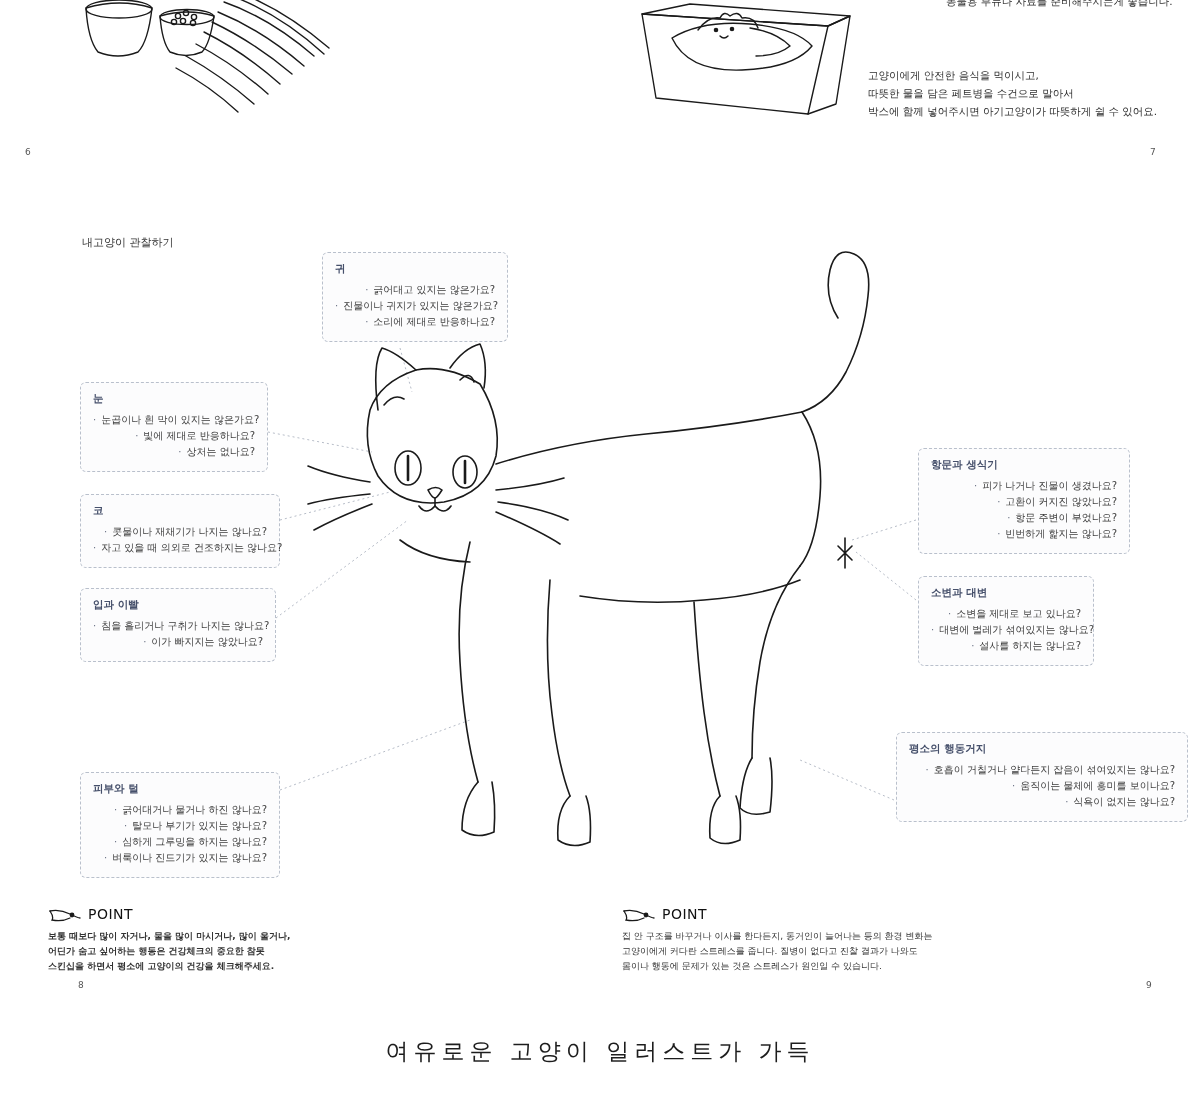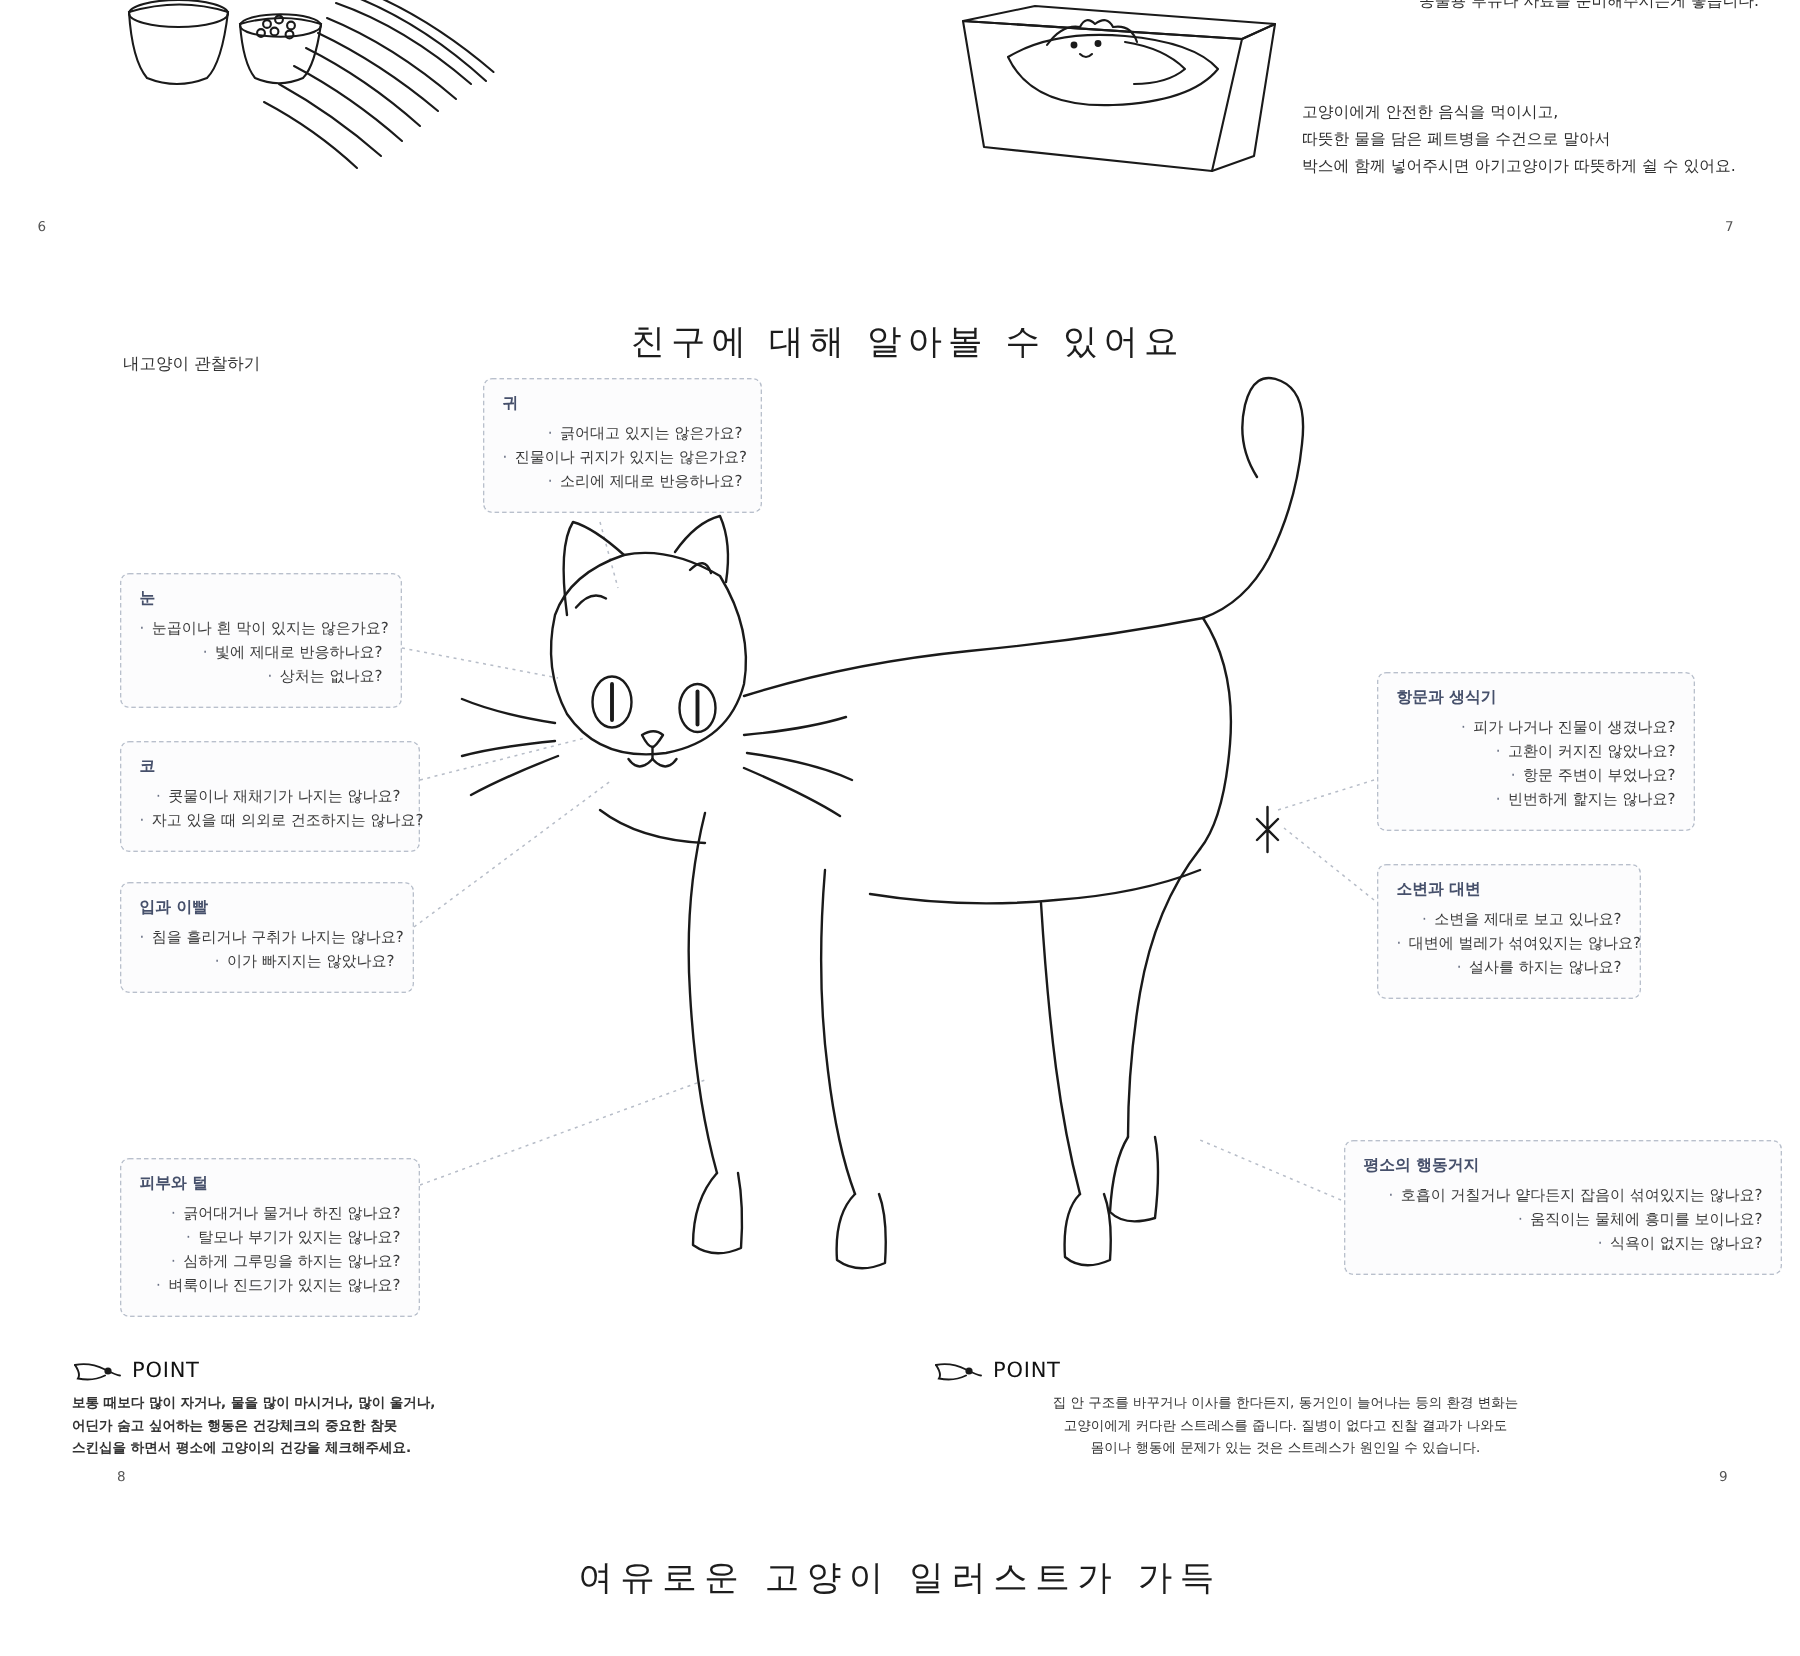--- a/index.html
+++ b/index.html
@@ -47,21 +47,21 @@
   .callout li{font-size:10px;line-height:16px;color:#3b3b3b;white-space:nowrap;text-align:right;}
   .callout li::before{content:"\00b7";margin-right:5px;color:#6a7184;}
 
   .c-ears{left:322px;top:252px;width:186px;}
   .c-eyes{left:80px;top:382px;width:188px;}
   .c-nose{left:80px;top:494px;width:200px;}
   .c-mouth{left:80px;top:588px;width:196px;}
   .c-skin{left:80px;top:772px;width:200px;}
   .c-anus{left:918px;top:448px;width:212px;}
   .c-urine{left:918px;top:576px;width:176px;}
-  .c-behavior{left:896px;top:760px;width:292px;}
+  .c-behavior{left:896px;top:732px;width:292px;}
 
   
   .point{position:absolute;}
   .point .ptitle{font-size:14px;font-weight:400;color:#111;letter-spacing:.5px;}
   .point .pbody{font-size:9px;line-height:15px;color:#333;margin-top:4px;}
   .pt-left{left:48px;top:906px;width:330px;}
   .pt-right{left:622px;top:906px;width:470px;}
   .hand-icon{display:inline-block;vertical-align:-3px;margin-right:6px;}
 
   .cat-svg{position:absolute;left:300px;top:250px;}
@@ -118,21 +118,20 @@
         <div class="line">따뜻한 물을 담은 페트병을 수건으로 말아서</div>
         <div class="line">박스에 함께 넣어주시면 아기고양이가 따뜻하게 쉴 수 있어요.</div>
       </div>
     </div>
 
     <div class="pgnum pg6">6</div>
     <div class="pgnum pg7">7</div>
   </div>
 
   <div class="section-label">내고양이 관찰하기</div>
-  <div class="hand-title">친구에 대해 알아볼 수 있어요</div>
 
   <svg style="position:absolute;left:0;top:0;width:1200px;height:1104px;pointer-events:none;">
     <g stroke="#b7bdc8" stroke-width="1" stroke-dasharray="2 3" fill="none">
       <line x1="400" y1="348" x2="412" y2="392"></line>
       <line x1="268" y1="432" x2="372" y2="452"></line>
       <line x1="280" y1="520" x2="390" y2="492"></line>
       <line x1="276" y1="618" x2="408" y2="520"></line>
       <line x1="280" y1="790" x2="470" y2="720"></line>
       <line x1="916" y1="520" x2="852" y2="540"></line>
       <line x1="916" y1="600" x2="856" y2="552"></line>
@@ -278,21 +277,21 @@
       <span class="hand-icon">
         <svg width="34" height="14" viewBox="0 0 34 14">
           <g fill="none" stroke="#1a1a1a" stroke-width="1.3" stroke-linecap="round">
             <path d="M2 3 q10 -2 20 3 q8 4 10 4"></path>
             <path d="M2 3 q4 6 2 9 q10 2 18 -2"></path>
             <circle cx="24" cy="7" r="2.4" fill="#1a1a1a" stroke="none"></circle>
           </g>
         </svg>
       </span><span>POINT</span>
     </div>
-    <div class="pbody" style="white-space:pre-line;text-align:center;">집 안 구조를 바꾸거나 이사를 한다든지, 동거인이 늘어나는 등의 환경 변화는
+    <div class="pbody" style="white-space:pre-line;">집 안 구조를 바꾸거나 이사를 한다든지, 동거인이 늘어나는 등의 환경 변화는
 고양이에게 커다란 스트레스를 줍니다. 질병이 없다고 진찰 결과가 나와도
 몸이나 행동에 문제가 있는 것은 스트레스가 원인일 수 있습니다.</div>
   </div>
 
   <div class="pgnum pg8">8</div>
   <div class="pgnum pg9">9</div>
 
   <div class="bottom-hand">여유로운 고양이 일러스트가 가득</div>
 </div>
 

